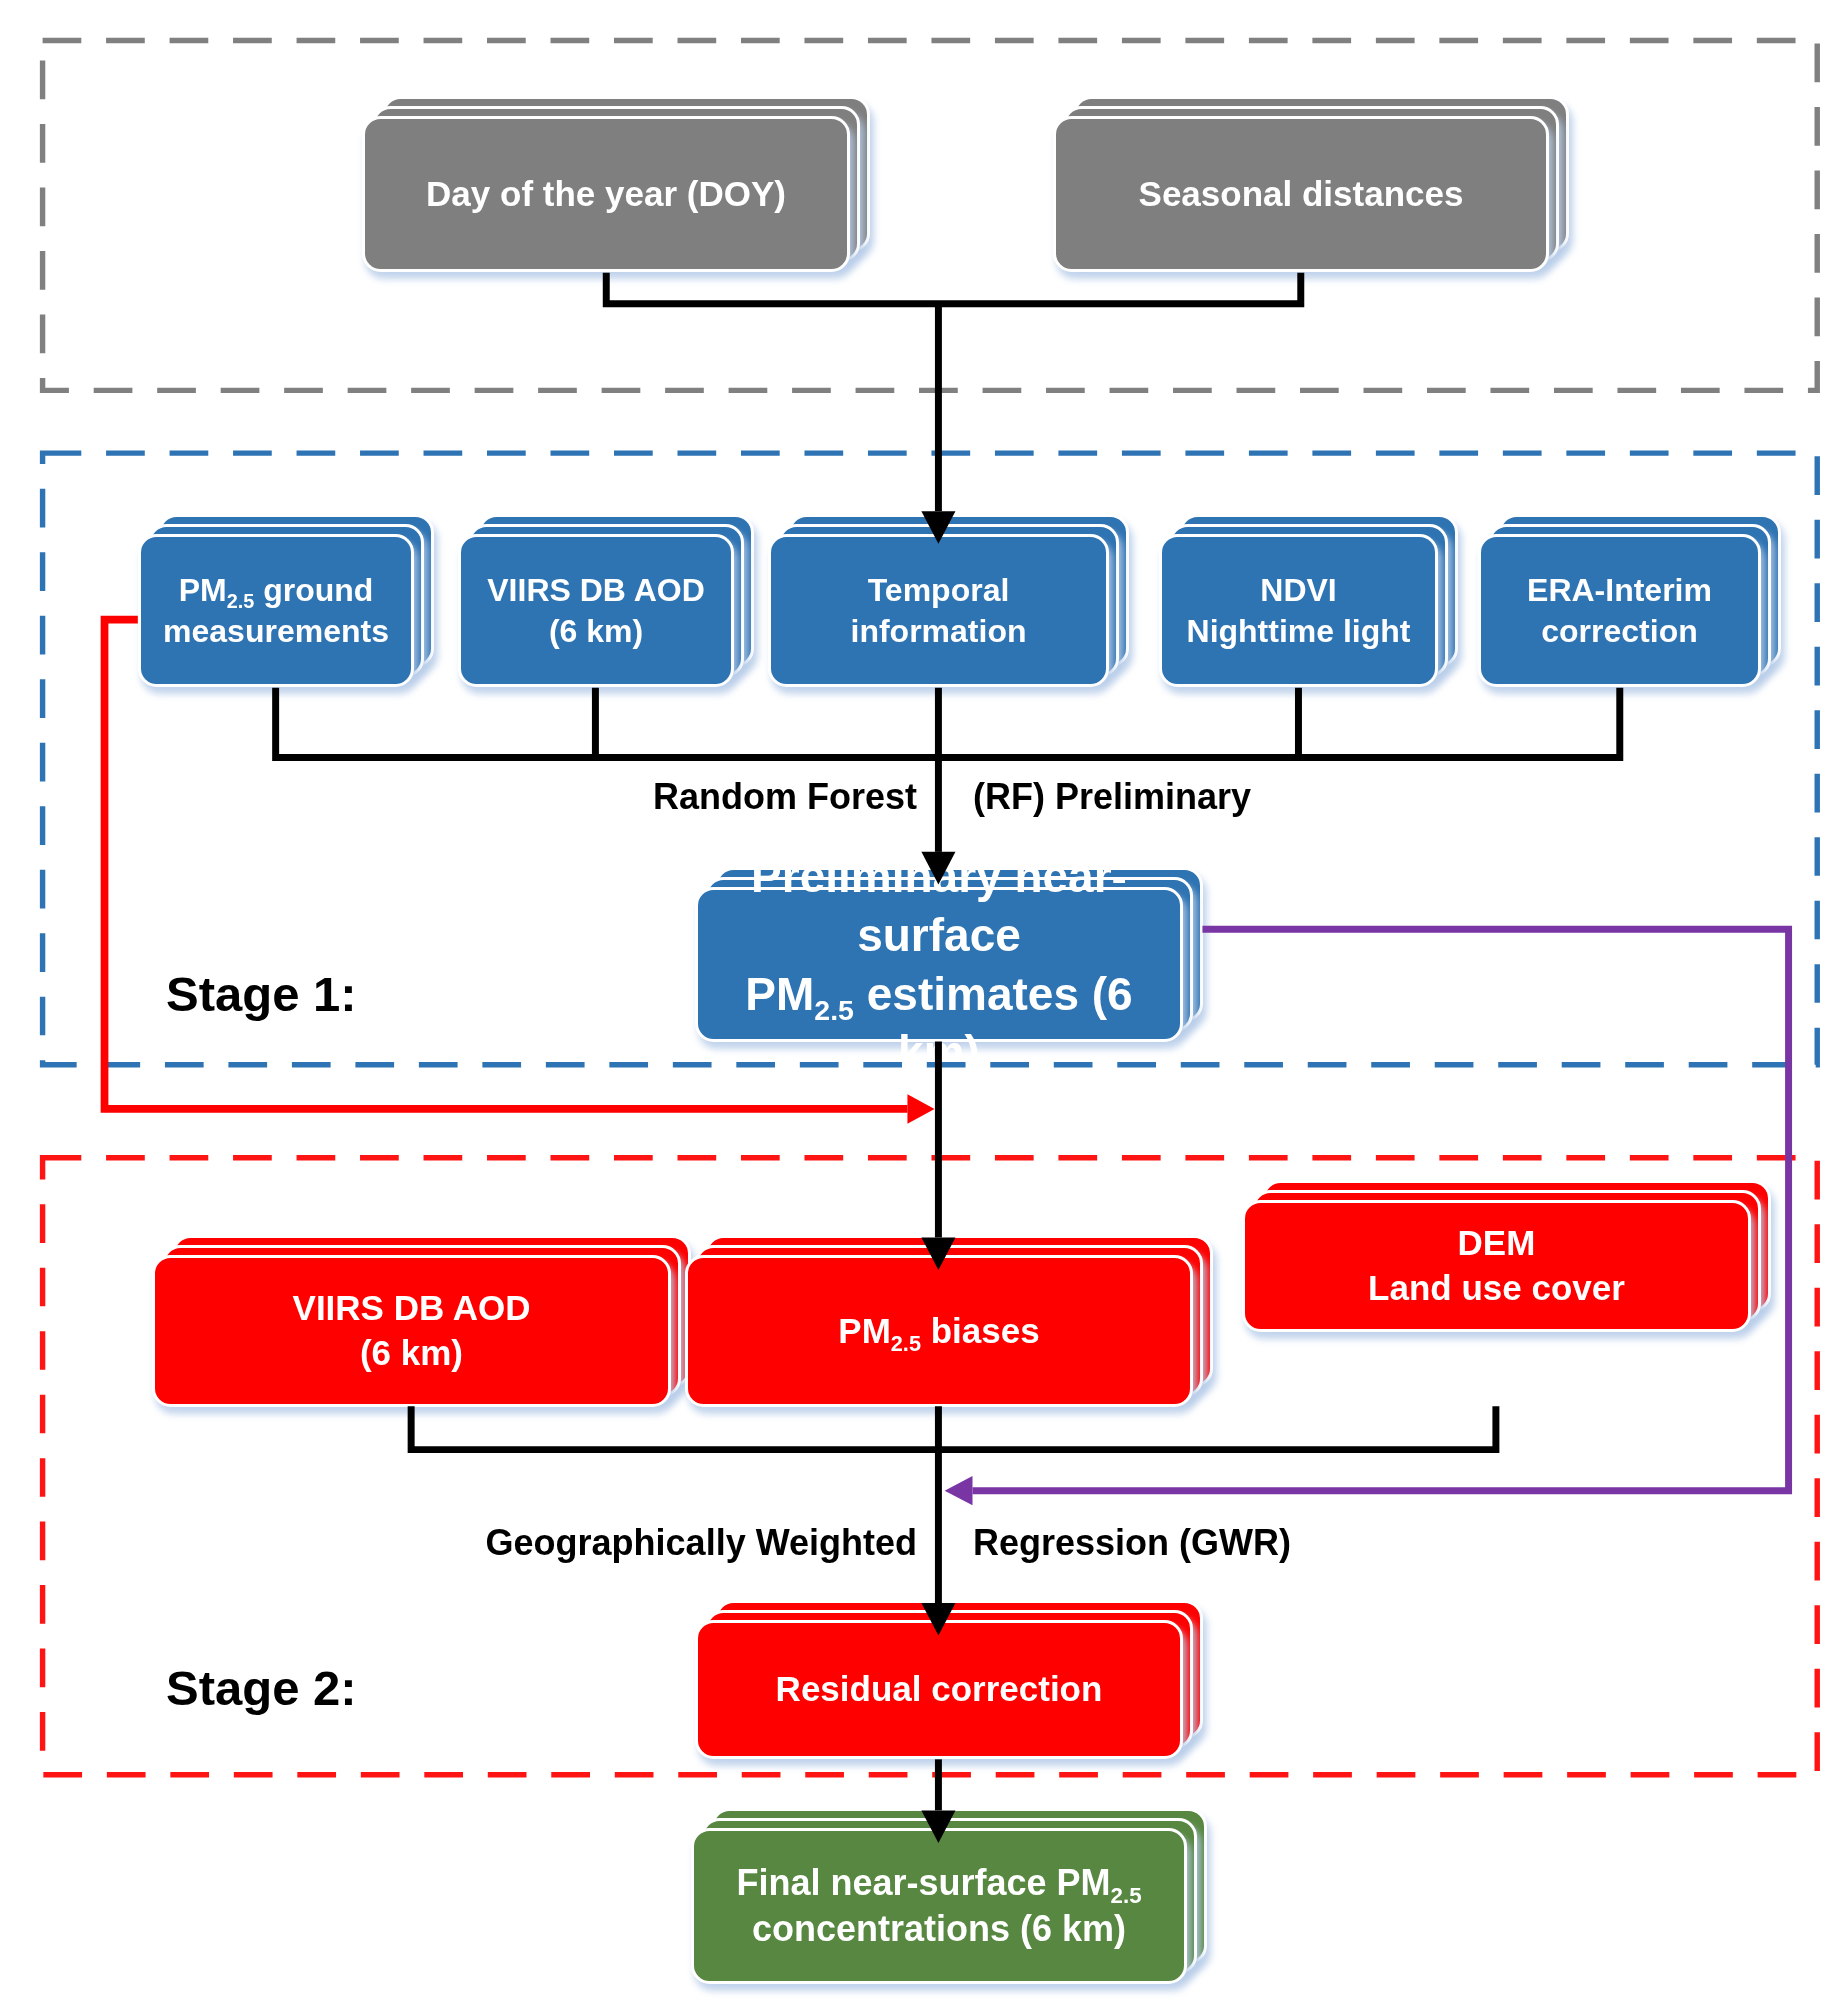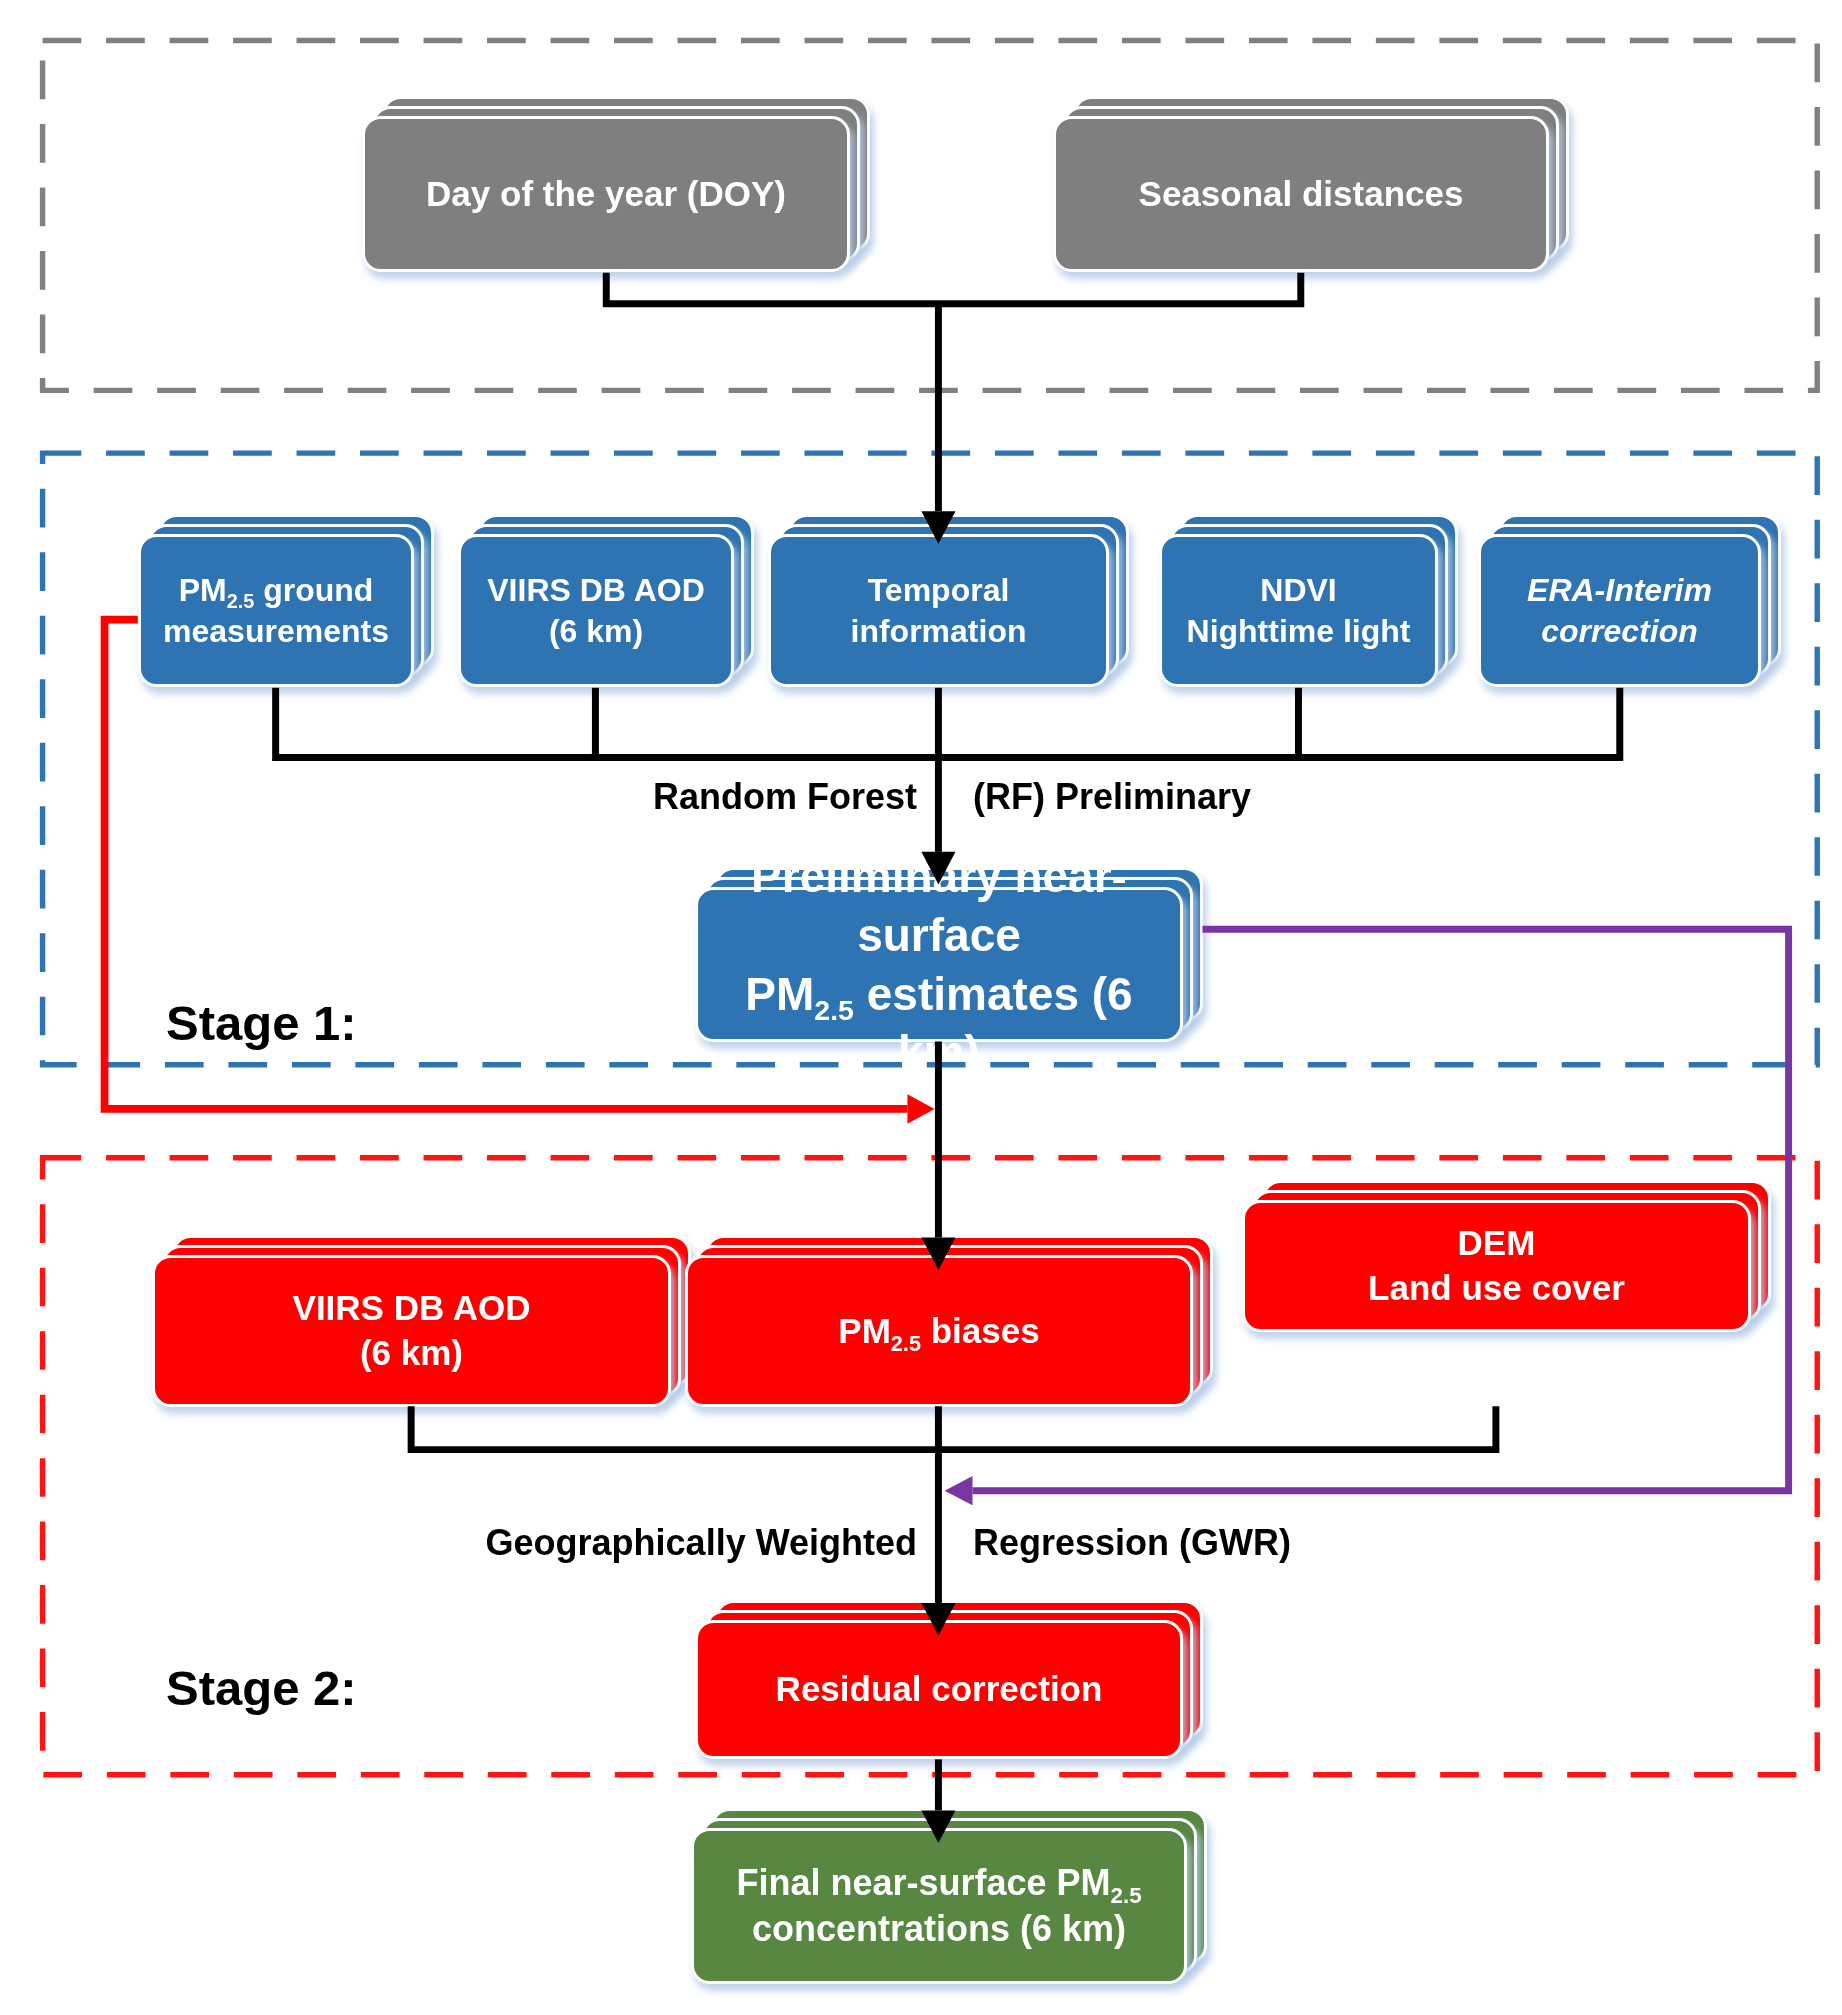--- a/index.html
+++ b/index.html
@@ -140,21 +140,21 @@
   </div>
 
   <div class="stack blue" style="left:1159px;top:534px;width:279px;height:153px;">
     <div class="layer b2"></div>
     <div class="layer b1"></div>
     <div class="layer front">
       <span class="boxtext"><span>NDVI</span><br><span>Nighttime light</span></span>
     </div>
   </div>
 
-  <div class="stack blue" style="left:1478px;top:534px;width:283px;height:153px;font-style:italic;">
+  <div class="stack blue" style="left:1478px;top:534px;width:283px;height:153px;">
     <div class="layer b2"></div>
     <div class="layer b1"></div>
     <div class="layer front">
       <span class="boxtext"><span>ERA-Interim</span><br><span>correction</span></span>
     </div>
   </div>
 
   <div class="stack blue" style="left:695px;top:887px;width:488px;height:155px;">
     <div class="layer b2"></div>
     <div class="layer b1"></div>
@@ -203,17 +203,17 @@
     </div>
   </div>
 
 
   <div class="flabel" style="right:925px;top:776px;">Random Forest</div>
   <div class="flabel" style="left:973px;top:776px;">(RF) Preliminary</div>
 
   <div class="flabel" style="right:925px;top:1522px;">Geographically Weighted</div>
   <div class="flabel" style="left:973px;top:1522px;">Regression (GWR)</div>
 
-  <div class="flabel stage" style="left:166px;top:966px;margin-top:29px;">Stage 1:</div>
+  <div class="flabel stage" style="left:166px;top:966px;">Stage 1:</div>
   <div class="flabel stage" style="left:166px;top:1660px;">Stage 2:</div>
 
 </div>
 
 
 </body></html>

